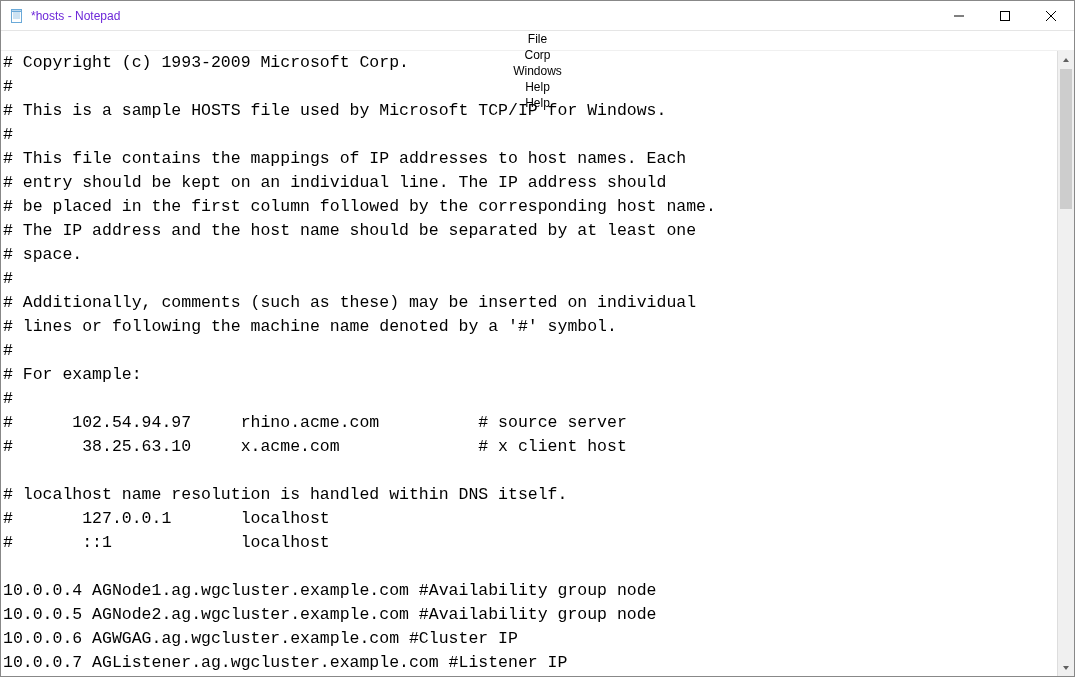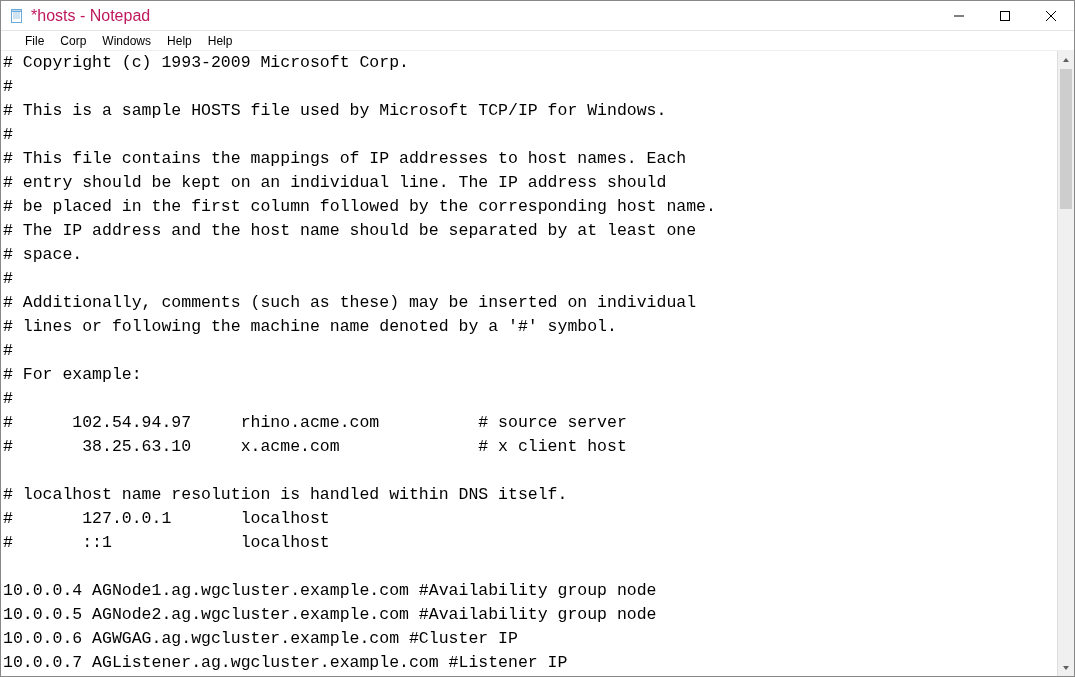--- a/index.html
+++ b/index.html
@@ -22,42 +22,43 @@
     display: flex; align-items: center;
     border-bottom: 1px solid #e5e5e5;
     user-select: none;
   }
   .titlebar .icon {
     width: 16px; height: 16px;
     margin-left: 8px; margin-right: 6px;
     display: inline-flex; align-items: center; justify-content: center;
   }
   .titlebar .title {
-    font-size: 16px;
-    color: #be185d;
+    font-size: 12px;
+    color: #6d28d9;
     flex: 0 0 auto;
   }
   .titlebar .spacer { flex: 1; }
   .win-controls { display: flex; height: 100%; }
   .win-btn {
     width: 46px; height: 100%;
     display: flex; align-items: center; justify-content: center;
     font-size: 10px;
     font-family: "Segoe UI", sans-serif;
     color: #000;
   }
 
   .menubar {
     height: 20px;
     background: #fff;
     display: flex; align-items: center;
-    padding: 0 16px;
+    padding: 0 8px;
     font-size: 12px;
     border-bottom: 1px solid #f0f0f0;
     user-select: none;
+    flex-direction: column;
   }
   .menubar .menu-item {
     padding: 1px 8px;
     cursor: default;
   }
 
   .client {
     flex: 1;
     position: relative;
     display: flex;

